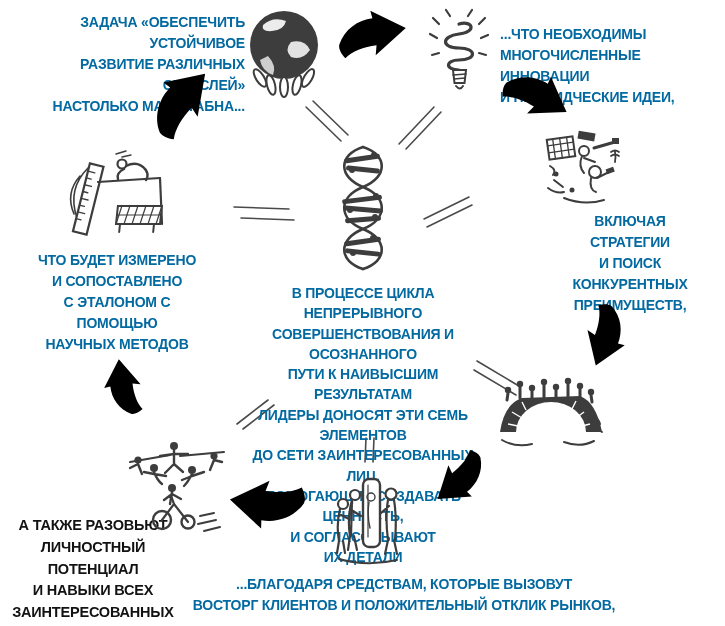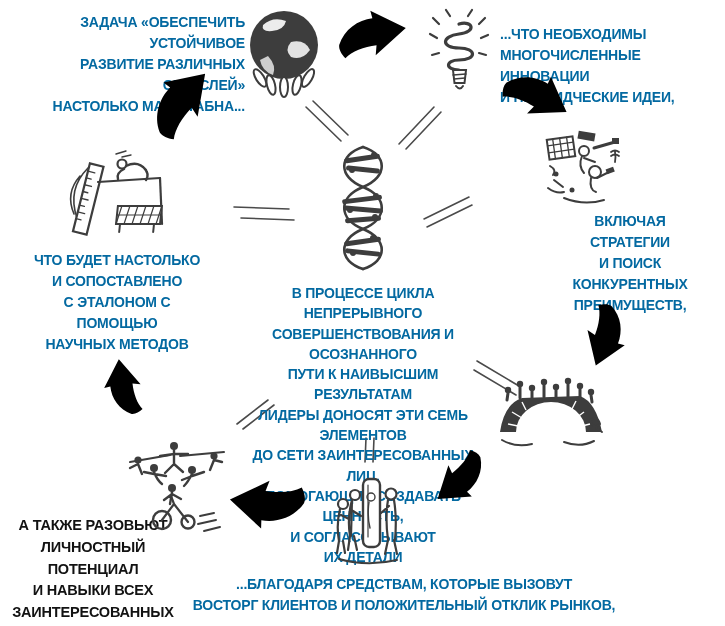--- a/index.html
+++ b/index.html
@@ -68,21 +68,21 @@
 
 
   <div class="txt center" style="left:178px;top:574px;width:452px;font-size:14px;">...БЛАГОДАРЯ СРЕДСТВАМ, КОТОРЫЕ ВЫЗОВУТ
 ВОСТОРГ КЛИЕНТОВ И ПОЛОЖИТЕЛЬНЫЙ ОТКЛИК РЫНКОВ,</div>
 
   <div class="txt center bold-black" style="left:2px;top:515px;width:182px;">А ТАКЖЕ РАЗОВЬЮТ
 ЛИЧНОСТНЫЙ ПОТЕНЦИАЛ
 И НАВЫКИ ВСЕХ
 ЗАИНТЕРЕСОВАННЫХ ЛИЦ,</div>
 
-  <div class="txt center" style="left:26px;top:250px;width:182px;">ЧТО БУДЕТ НАСТОЛЬКО
+  <div class="txt center" style="left:26px;top:250px;width:182px;">ЧТО БУДЕТ ИЗМЕРЕНО
 И СОПОСТАВЛЕНО
 С ЭТАЛОНОМ С ПОМОЩЬЮ
 НАУЧНЫХ МЕТОДОВ</div>
 
   <div class="txt center small" style="left:241px;top:283px;width:244px;">В ПРОЦЕССЕ ЦИКЛА НЕПРЕРЫВНОГО
 СОВЕРШЕНСТВОВАНИЯ И ОСОЗНАННОГО
 ПУТИ К НАИВЫСШИМ РЕЗУЛЬТАТАМ
 ЛИДЕРЫ ДОНОСЯТ ЭТИ СЕМЬ ЭЛЕМЕНТОВ
 ДО СЕТИ ЗАИНТЕРЕСОВАННЫХ ЛИЦ,
 ПОМОГАЮЩИХ СОЗДАВАТЬ ЦЕННОСТЬ,

